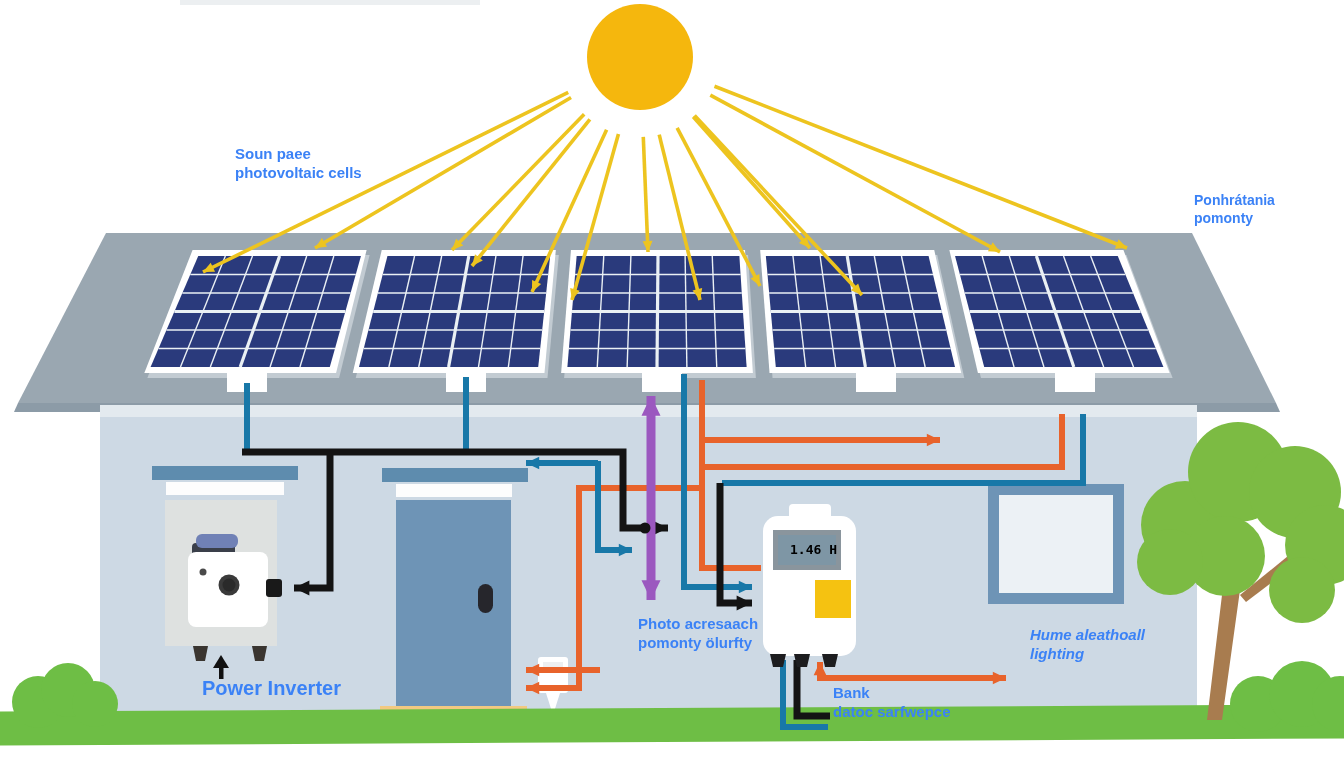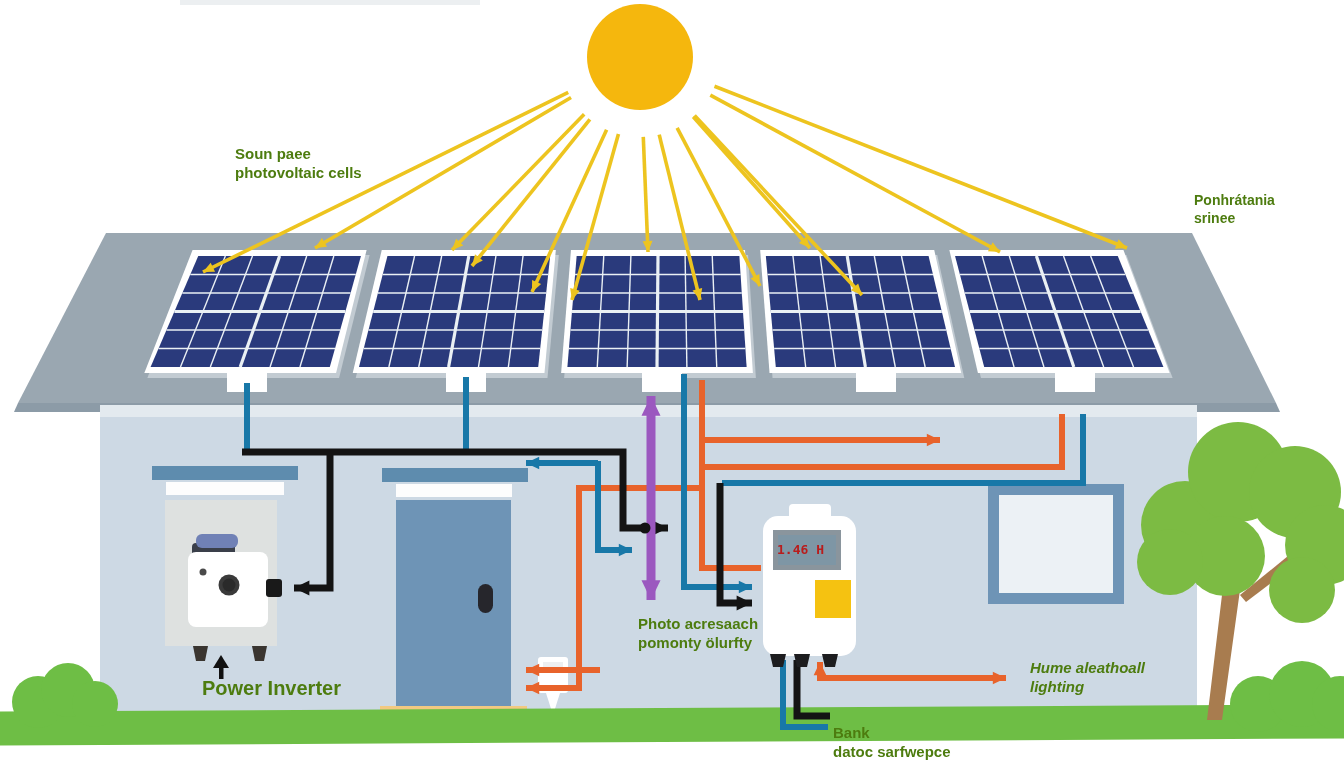--- a/index.html
+++ b/index.html
@@ -1,28 +1,28 @@
 <!DOCTYPE html>
 <html><head>
 <meta charset="utf-8">
 <style>
   html,body{margin:0;padding:0;background:#fff;}
   #stage{position:relative;width:1344px;height:768px;overflow:hidden;background:#fff;
          font-family:"Liberation Sans",sans-serif;}
   #scene{position:absolute;left:0;top:0;}
-  .lbl{position:absolute;white-space:pre-line;color:#4d7c0f;line-height:1.25;
+  .lbl{position:absolute;white-space:pre-line;color:#3b82f6;line-height:1.25;
        font-family:"Liberation Sans",sans-serif;}
   .lbl-solar{left:235px;top:145px;font-size:15px;font-weight:700;}
   .lbl-right{left:1194px;top:192px;font-size:14px;font-weight:700;}
   .lbl-inverter{left:168px;top:676px;font-size:20px;font-weight:600;margin-left:34px;}
   .lbl-battery{left:631px;top:615px;font-size:15px;font-weight:700;margin-left:7px;}
-  .lbl-bank{left:833px;top:724px;font-size:15px;font-weight:700;}
-  .lbl-lighting{left:1030px;top:659px;font-size:15px;font-weight:600;font-style:italic;}
-  .lbl-meter{left:777px;top:534px;width:60px;height:32px;text-align:left;line-height:32px;
-       font-family:"DejaVu Sans Mono",monospace;font-size:13px;font-weight:700;color:#b91c1c;}
+  .lbl-bank{left:833px;top:684px;font-size:15px;font-weight:700;}
+  .lbl-lighting{left:1030px;top:626px;font-size:15px;font-weight:600;font-style:italic;}
+  .lbl-meter{left:777px;top:534px;width:60px;height:32px;text-align:right;line-height:32px;
+       font-family:"DejaVu Sans Mono",monospace;font-size:13px;font-weight:700;color:#000000;}
 </style>
 </head>
 <body>
 
 <div id="stage">
   <svg id="scene" width="1344" height="768" viewBox="0 0 1344 768">
 
     <rect x="180" y="0" width="300" height="5" fill="#ECEFF1"></rect>
 
     <polygon points="106,233 1192,233 1276,403 18,403" fill="#9AA7B1"></polygon>
@@ -258,21 +258,21 @@
         <path d="M770,654 h16 l-3,13 h-10 z"></path>
         <path d="M794,654 h16 l-3,13 h-10 z"></path>
         <path d="M822,654 h16 l-3,13 h-10 z"></path>
       </g>
     </g>
   </svg>
 
   <div class="lbl lbl-solar">Soun paee
 photovoltaic cells</div>
   <div class="lbl lbl-right">Ponhrátania
-srinee</div>
+pomonty</div>
   <div class="lbl lbl-inverter">Power Inverter</div>
   <div class="lbl lbl-battery">Photo acresaach
 pomonty ölurfty</div>
   <div class="lbl lbl-bank">Bank
 datoc sarfwepce</div>
   <div class="lbl lbl-lighting">Hume aleathoall
 lighting</div>
   <div class="lbl lbl-meter">1.46 H</div>
 </div>
 

